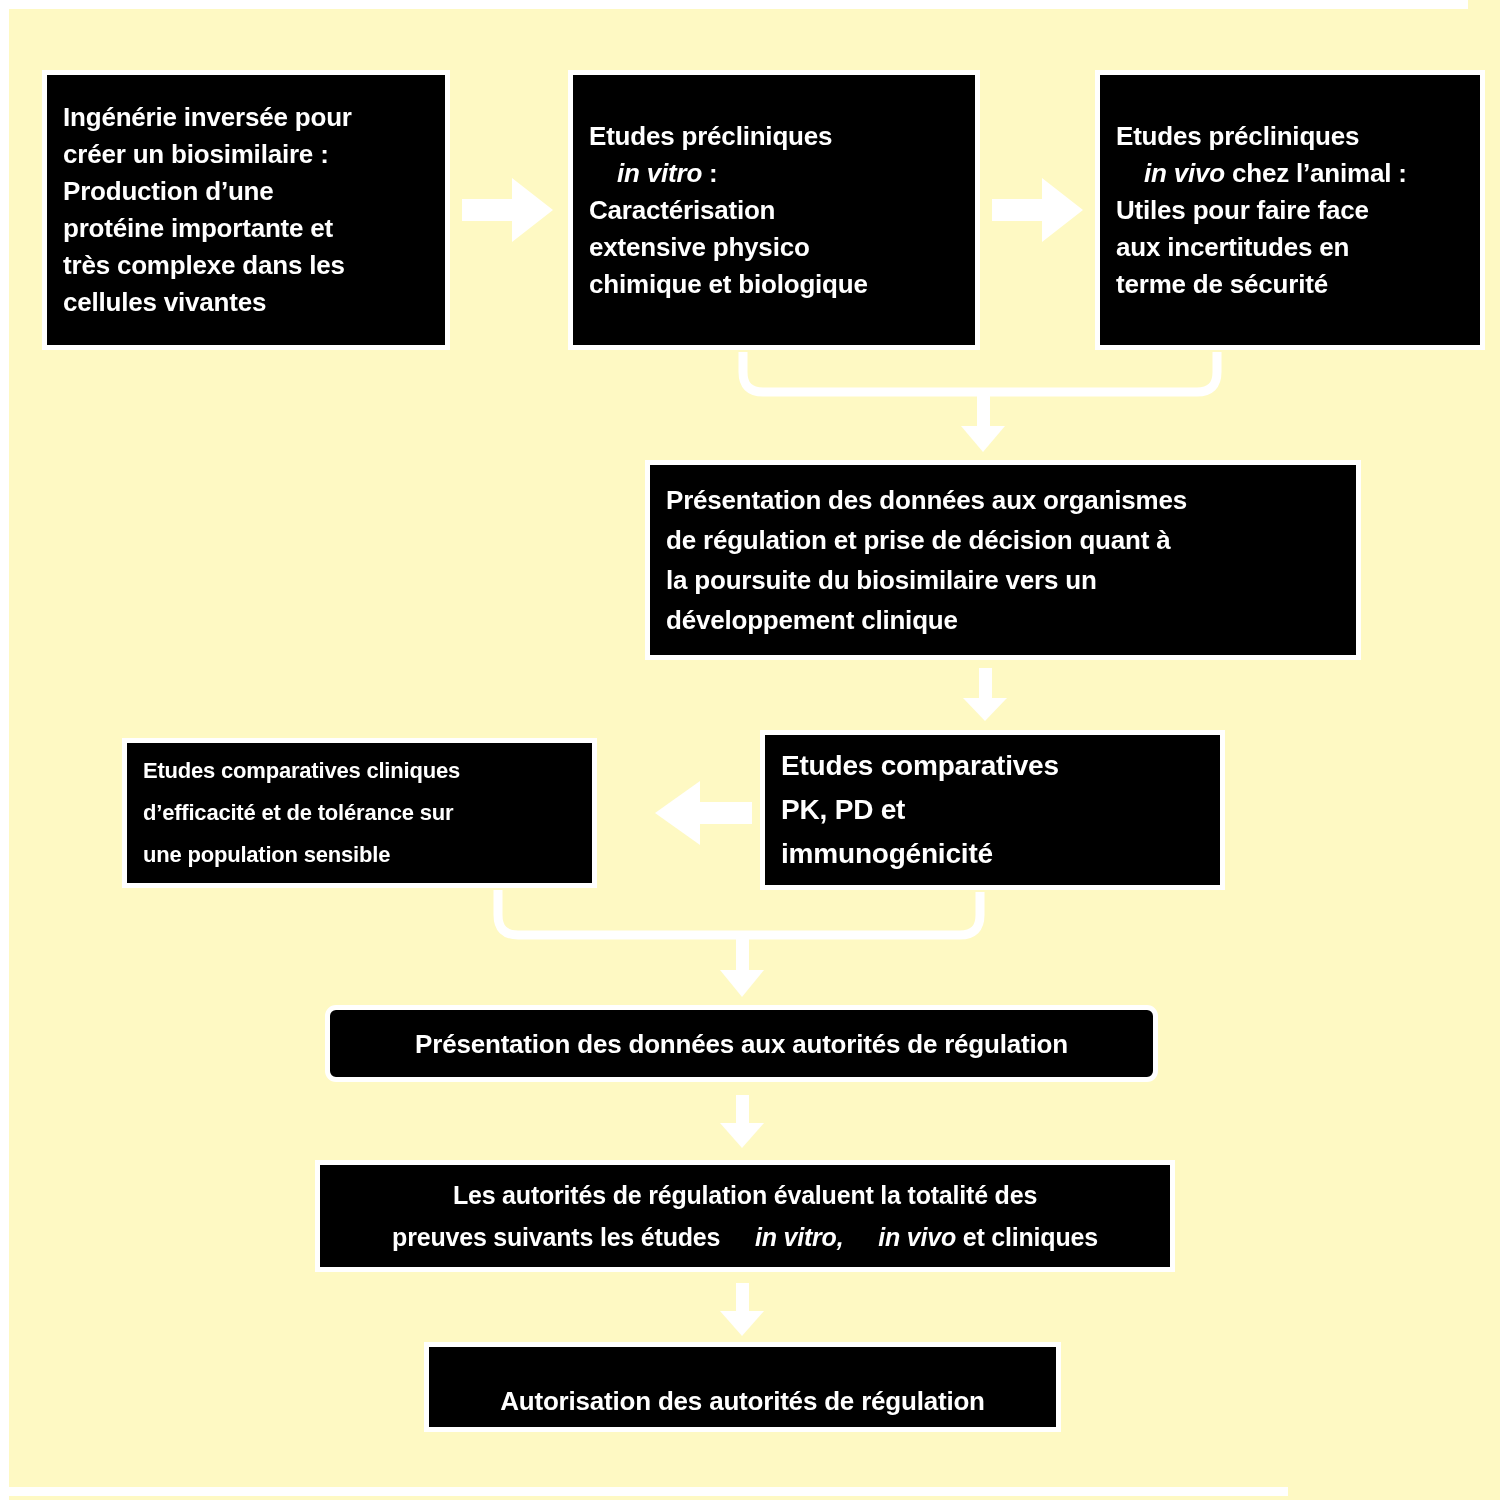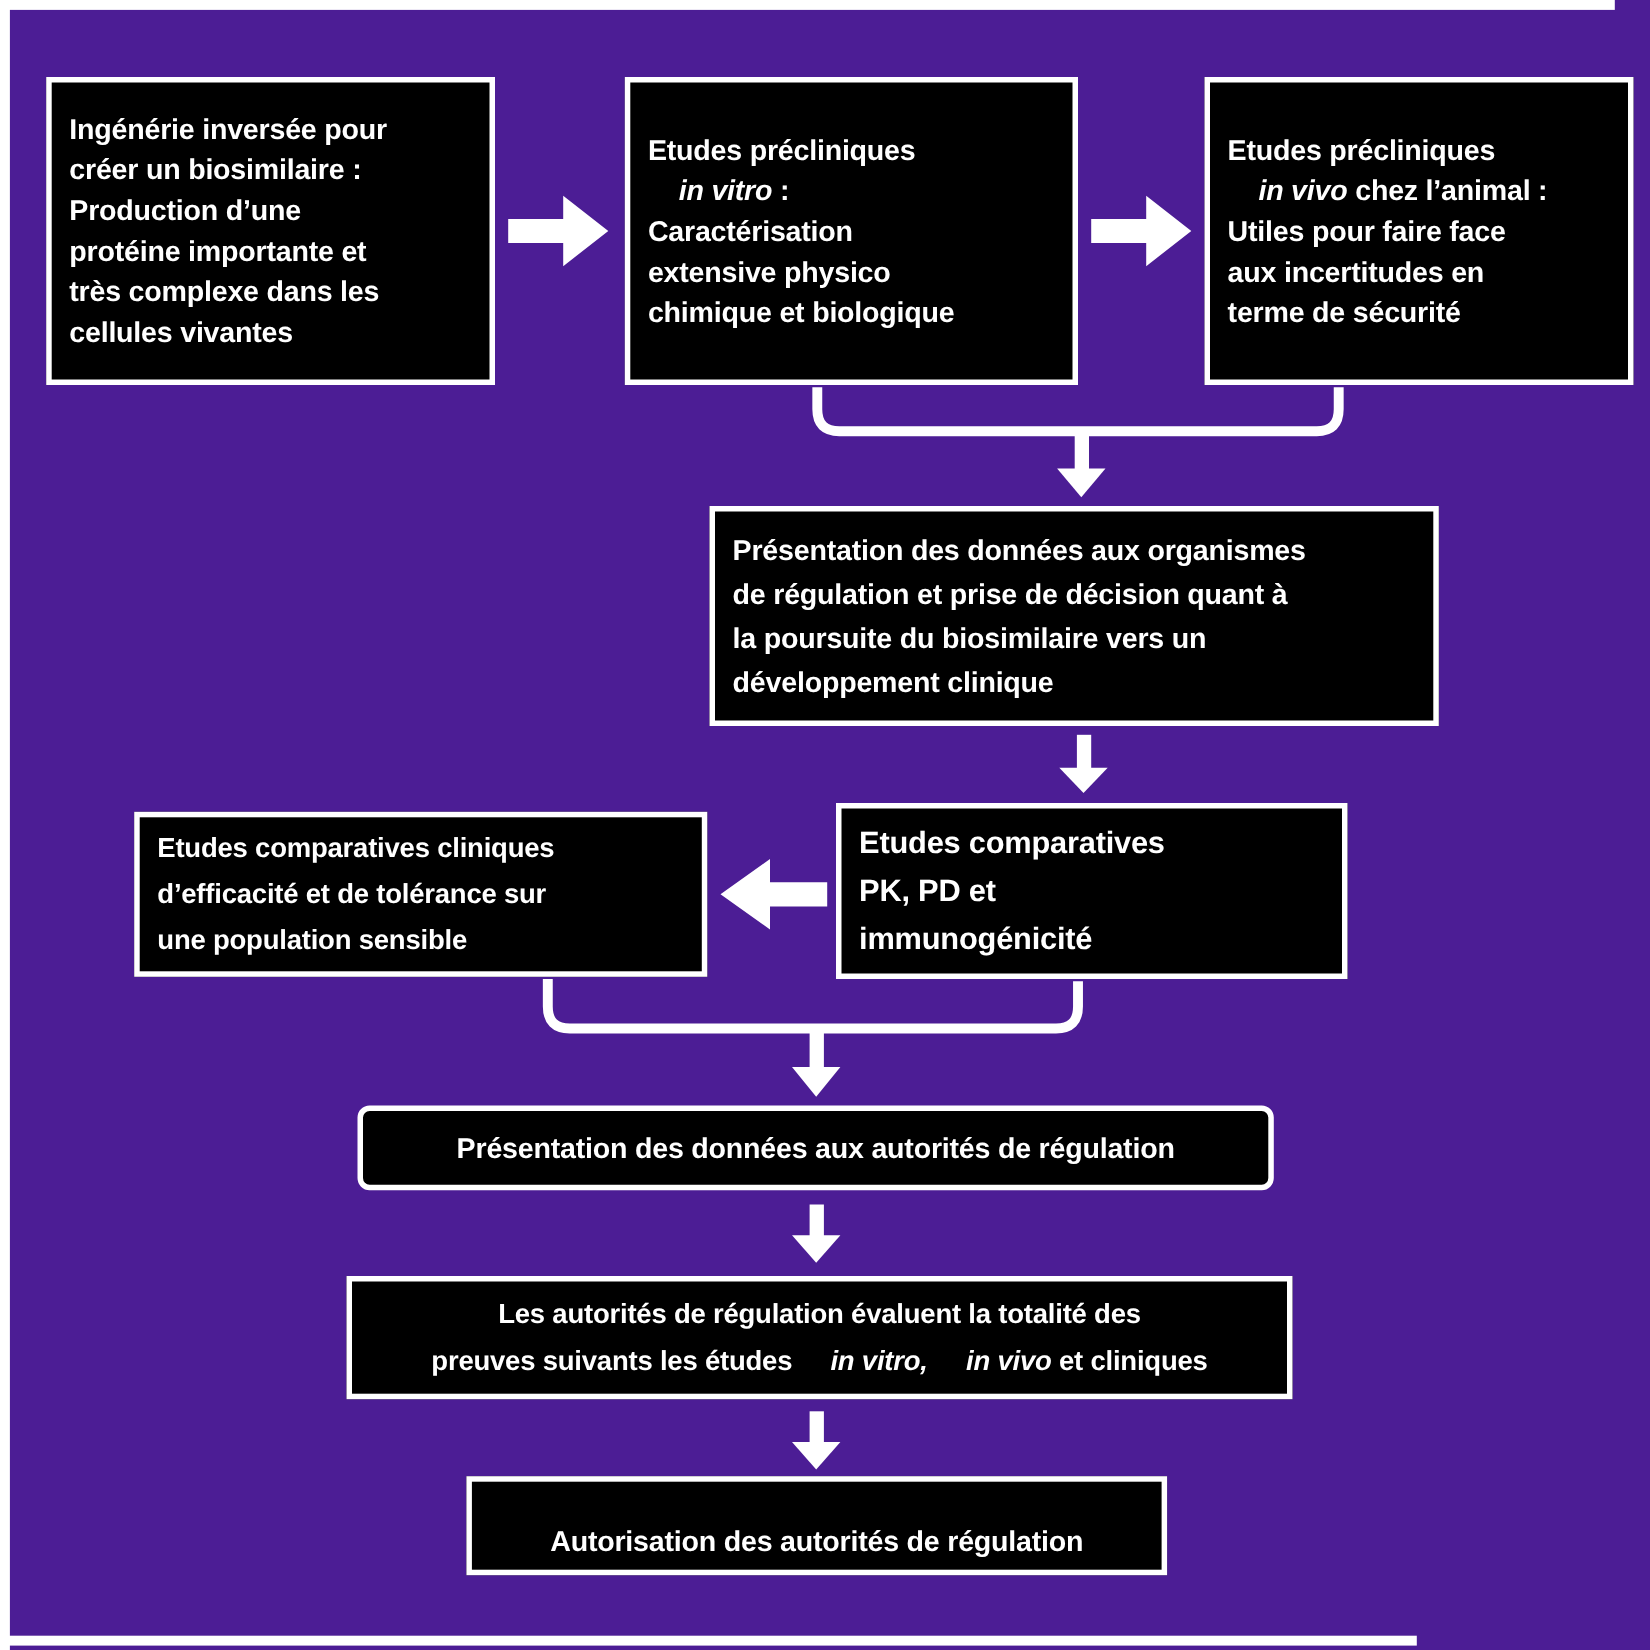--- a/index.html
+++ b/index.html
@@ -1,18 +1,18 @@
 <!DOCTYPE html>
 <html><head>
 <meta charset="utf-8">
 <style>
   html,body { margin:0; padding:0; background:#000; }
   .canvas {
     position:relative; width:1500px; height:1500px;
-    background:#4c1d95; overflow:hidden;
+    background:#fef9c3; overflow:hidden;
     font-family:"Liberation Sans", sans-serif;
     font-weight:700; color:#ffffff; letter-spacing:-0.2px;
   }
   .frame-strip { position:absolute; background:#ffffff; }
   #frame-top    { left:0; top:6;    width:1468px; height:9px; }
   #frame-left   { left:0; top:0;    width:9px;    height:1500px; }
   #frame-bottom { left:0; top:1487px; width:1288px; height:9px; }
   .connectors { position:absolute; left:0; top:0; width:1500px; height:1500px; }
   .box {
     position:absolute; box-sizing:border-box;
@@ -21,23 +21,23 @@
     padding:10px 16px;
   }
   .box .line { white-space:nowrap; }
   .box em { font-style:italic;margin-left:28px; }
   .align-left   { align-items:flex-start; text-align:left; }
   .align-center { align-items:center; text-align:center; }
 
   #box-reverse-engineering { left:42px;  top:70px;   width:408px; height:280px; font-size:26px; line-height:37px; }
   #box-preclinical-invitro { left:568px; top:70px;   width:412px; height:280px; font-size:26px; line-height:37px; }
   #box-preclinical-invivo  { left:1095px;top:70px;   width:390px; height:280px; font-size:26px; line-height:37px; }
-  #box-regulatory-decision { left:645px; top:460px;  width:663px; height:200px; font-size:26px; line-height:40px; }
+  #box-regulatory-decision { left:645px; top:460px;  width:716px; height:200px; font-size:26px; line-height:40px; }
   #box-comparative-pk-pd   { left:760px; top:730px;  width:465px; height:160px; font-size:28px; line-height:44px; }
-  #box-comparative-clinical{ left:122px; top:738px;  width:521px; height:150px; font-size:25px; line-height:42px; }
+  #box-comparative-clinical{ left:122px; top:738px;  width:475px; height:150px; font-size:22px; line-height:42px; }
   #box-data-authorities    { left:325px; top:1005px; width:833px; height:77px;  font-size:26px; line-height:32px;border-radius:11px; }
   #box-evaluation          { left:315px; top:1160px; width:860px; height:112px; font-size:25px; line-height:42px; }
   #box-authorization       { left:424px; top:1342px; width:637px; height:90px;  font-size:26px; line-height:32px;justify-content:flex-end; }
 </style>
 </head>
 <body>
 
 <div class="canvas">
 
   <div id="frame-top" class="frame-strip"></div>

